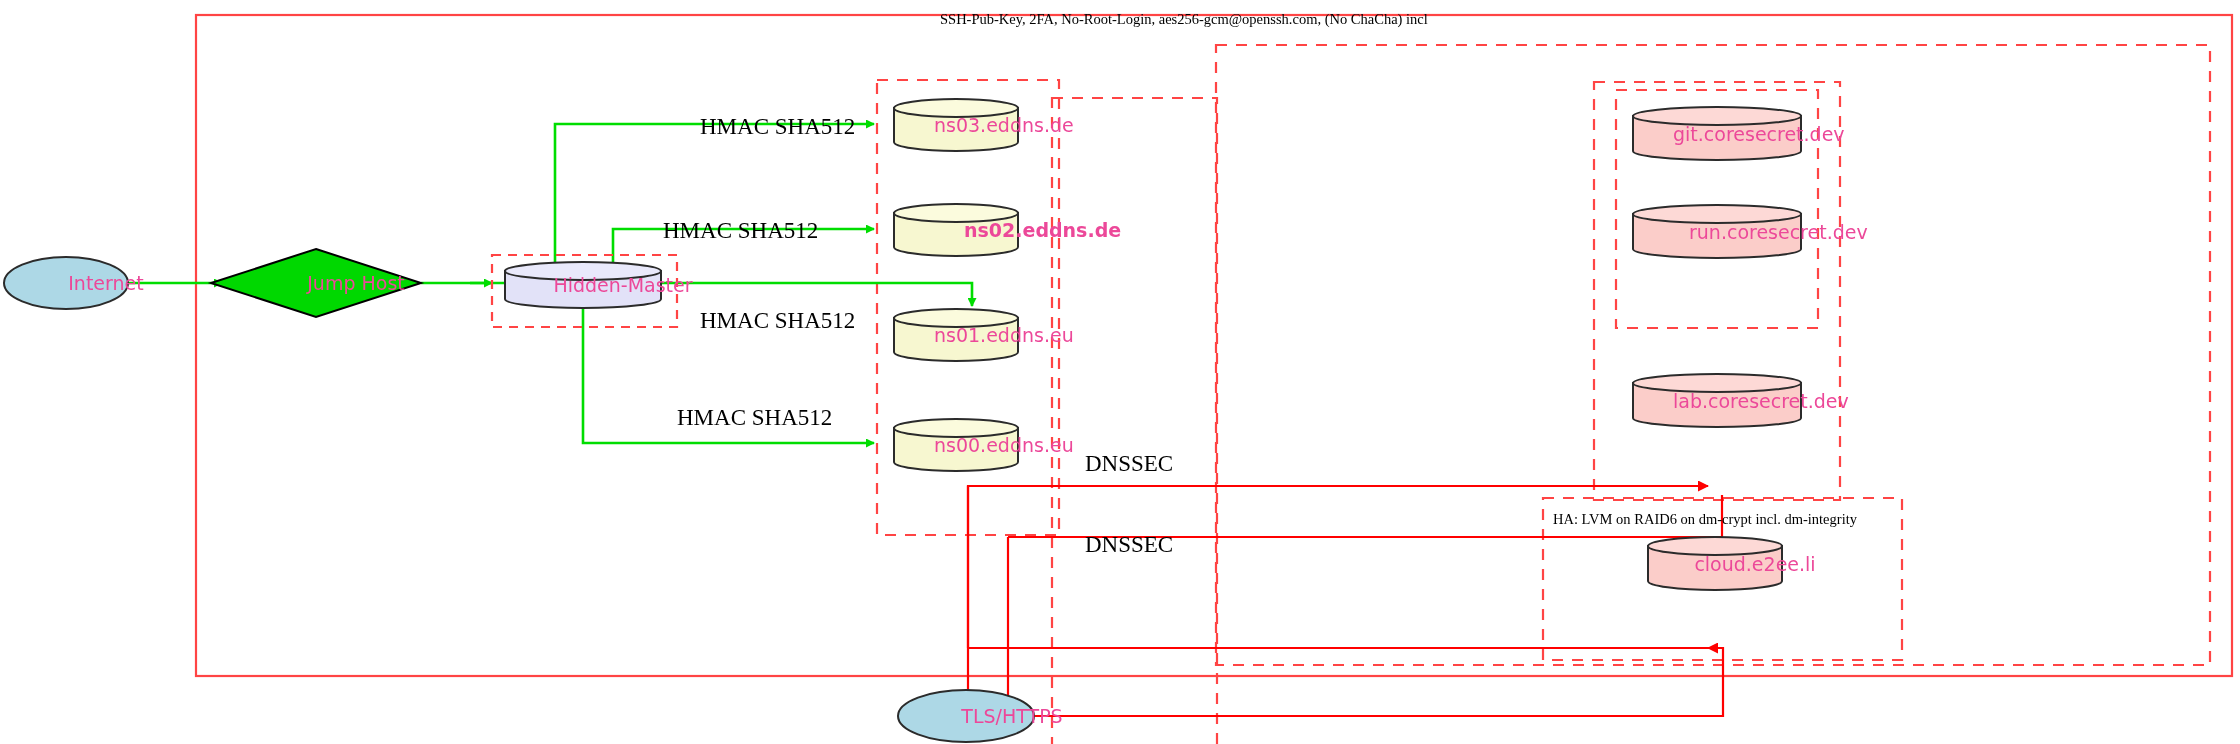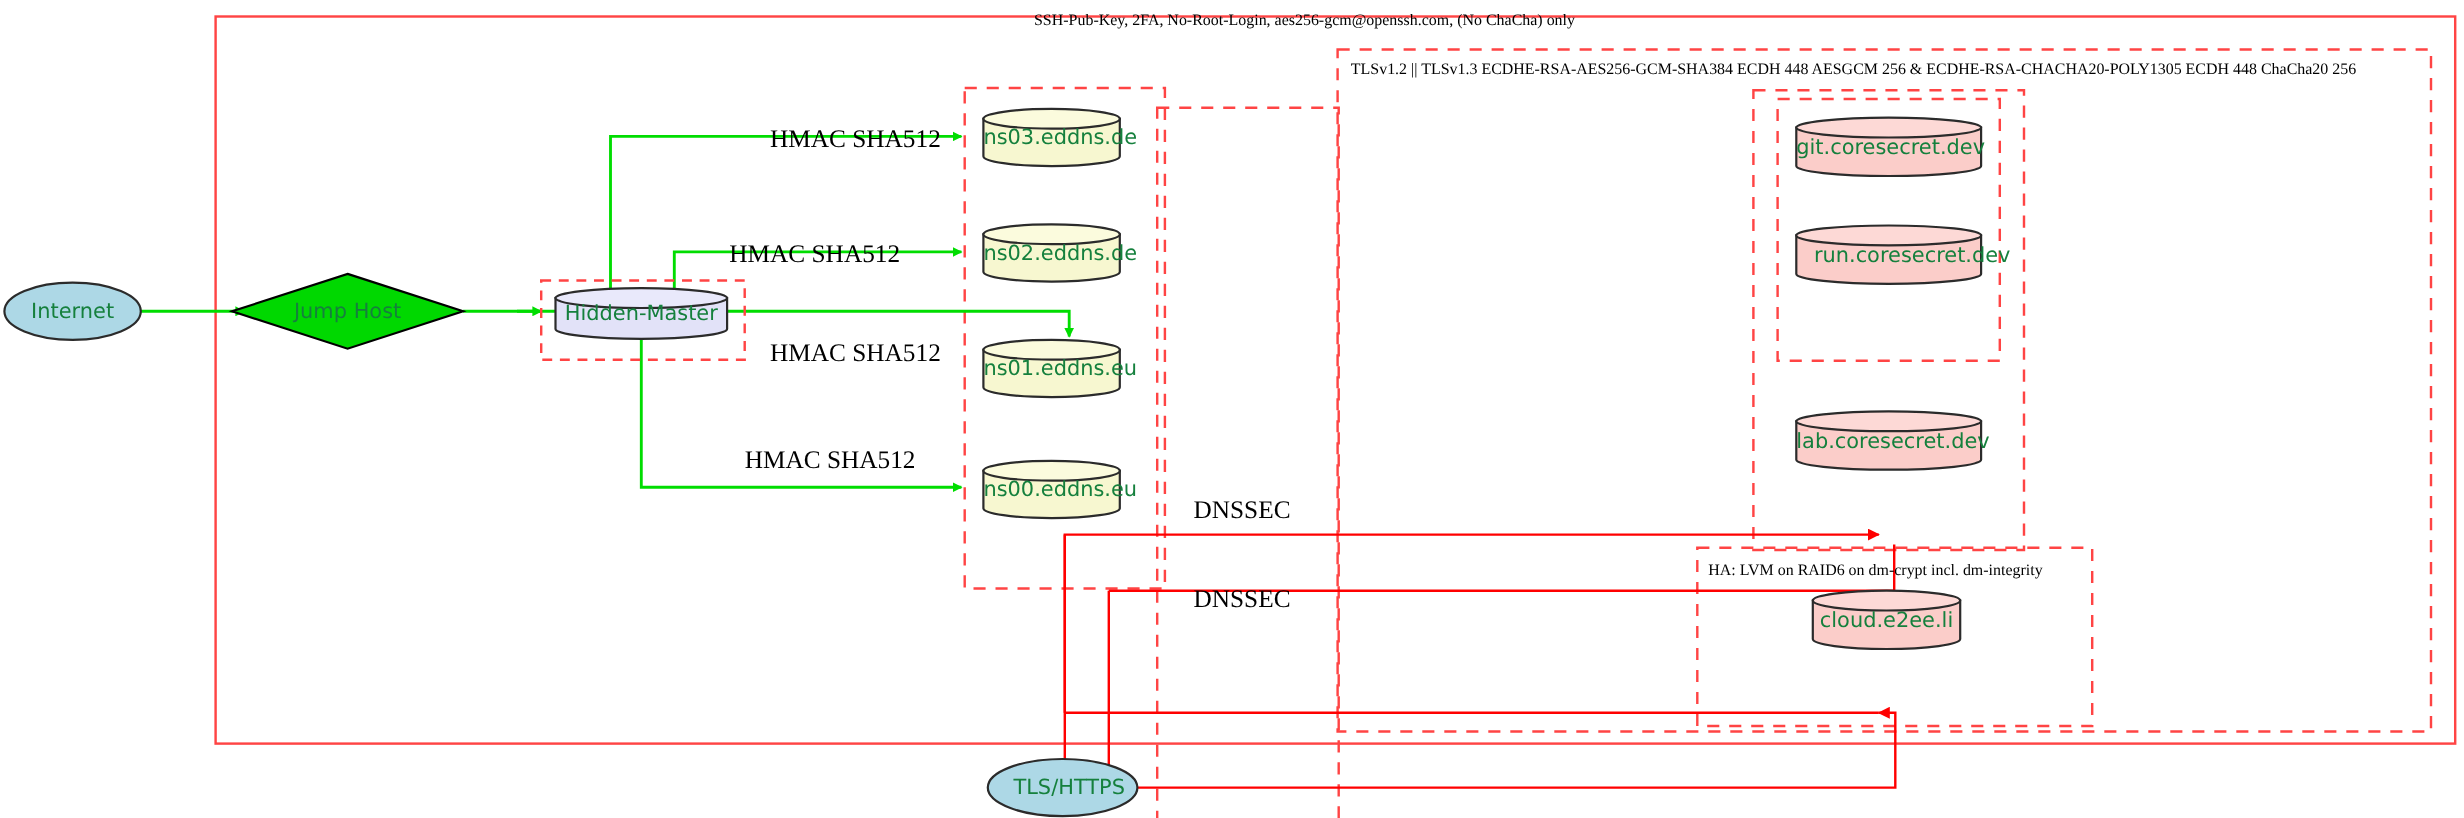--- a/index.html
+++ b/index.html
@@ -29,24 +29,25 @@
     color: #000000;
     white-space: nowrap;
     line-height: 1;
   }
   .lbl-policy { font-size: 14.5px; }
   .lbl-edge   { font-size: 23px; }
   .node-text {
     position: absolute;
     font-family: "DejaVu Sans", sans-serif;
     font-size: 19px;
-    color: #15803d;
+    color: #ec4899;
     white-space: nowrap;
     text-align: center;
     line-height: 1;
+    padding-left: 40px;
   }
 </style>
 </head>
 <body>
 
 <div id="canvas">
 
   <svg class="layer" viewBox="0 0 2240 744" xmlns="http://www.w3.org/2000/svg">
     <defs>
       <marker id="arrGreen" markerWidth="9" markerHeight="9" refX="8" refY="4.5" orient="auto" markerUnits="userSpaceOnUse">
@@ -154,42 +155,41 @@
     <g>
       <path d="M1648,546 L1648,581 a67,9 0 0 0 134,0 L1782,546 z" fill="#fbcdc9" stroke="#2b2b2b" stroke-width="2"></path>
       <ellipse cx="1715" cy="546" rx="67" ry="9" fill="#fdd9d6" stroke="#2b2b2b" stroke-width="2"></ellipse>
     </g>
 
     <g>
       <ellipse cx="966" cy="716" rx="68" ry="26" fill="#add8e6" stroke="#2b2b2b" stroke-width="2"></ellipse>
     </g>
   </svg>
 
-  <div class="lbl lbl-policy" style="left:940px; top:12px;">SSH-Pub-Key, 2FA, No-Root-Login, aes256-gcm@openssh.com, (No ChaCha) only</div>
+  <div class="lbl lbl-policy" style="left:940px; top:12px;">SSH-Pub-Key, 2FA, No-Root-Login, aes256-gcm@openssh.com, (No ChaCha) incl</div>
 
-  <div class="lbl lbl-policy" style="left:1228px; top:56px;">TLSv1.2 || TLSv1.3 ECDHE-RSA-AES256-GCM-SHA384 ECDH 448 AESGCM 256 &amp; ECDHE-RSA-CHACHA20-POLY1305 ECDH 448 ChaCha20 256</div>
 
   <div class="lbl lbl-policy" style="left:1553px; top:512px;">HA: LVM on RAID6 on dm-crypt incl. dm-integrity</div>
 
   <div class="lbl lbl-edge" style="left:700px; top:115px;">HMAC SHA512</div>
   <div class="lbl lbl-edge" style="left:663px; top:219px;">HMAC SHA512</div>
   <div class="lbl lbl-edge" style="left:700px; top:309px;">HMAC SHA512</div>
   <div class="lbl lbl-edge" style="left:677px; top:406px;">HMAC SHA512</div>
 
   <div class="lbl lbl-edge" style="left:1085px; top:452px;">DNSSEC</div>
   <div class="lbl lbl-edge" style="left:1085px; top:533px;">DNSSEC</div>
 
   <div class="node-text" style="left:4px; top:274px; width:124px;">Internet</div>
 
   <div class="node-text" style="left:246px; top:274px; width:140px;">Jump Host</div>
 
   <div class="node-text" style="left:493px; top:276px; width:180px;">Hidden-Master</div>
 
   <div class="node-text" style="left:894px; top:116px; width:124px;">ns03.eddns.de</div>
-  <div class="node-text" style="left:894px; top:221px; width:124px;">ns02.eddns.de</div>
+  <div class="node-text" style="left:924px; top:221px; width:124px;font-weight:bold;">ns02.eddns.de</div>
   <div class="node-text" style="left:894px; top:326px; width:124px;">ns01.eddns.eu</div>
   <div class="node-text" style="left:894px; top:436px; width:124px;">ns00.eddns.eu</div>
 
   <div class="node-text" style="left:1633px; top:125px; width:148px;">git.coresecret.dev</div>
   <div class="node-text" style="left:1633px; top:223px; width:168px;margin-left:16px;">run.coresecret.dev</div>
   <div class="node-text" style="left:1633px; top:392px; width:168px;">lab.coresecret.dev</div>
   <div class="node-text" style="left:1648px; top:555px; width:134px;">cloud.e2ee.li</div>
 
   <div class="node-text" style="left:898px; top:707px; width:148px;">TLS/HTTPS</div>
 

